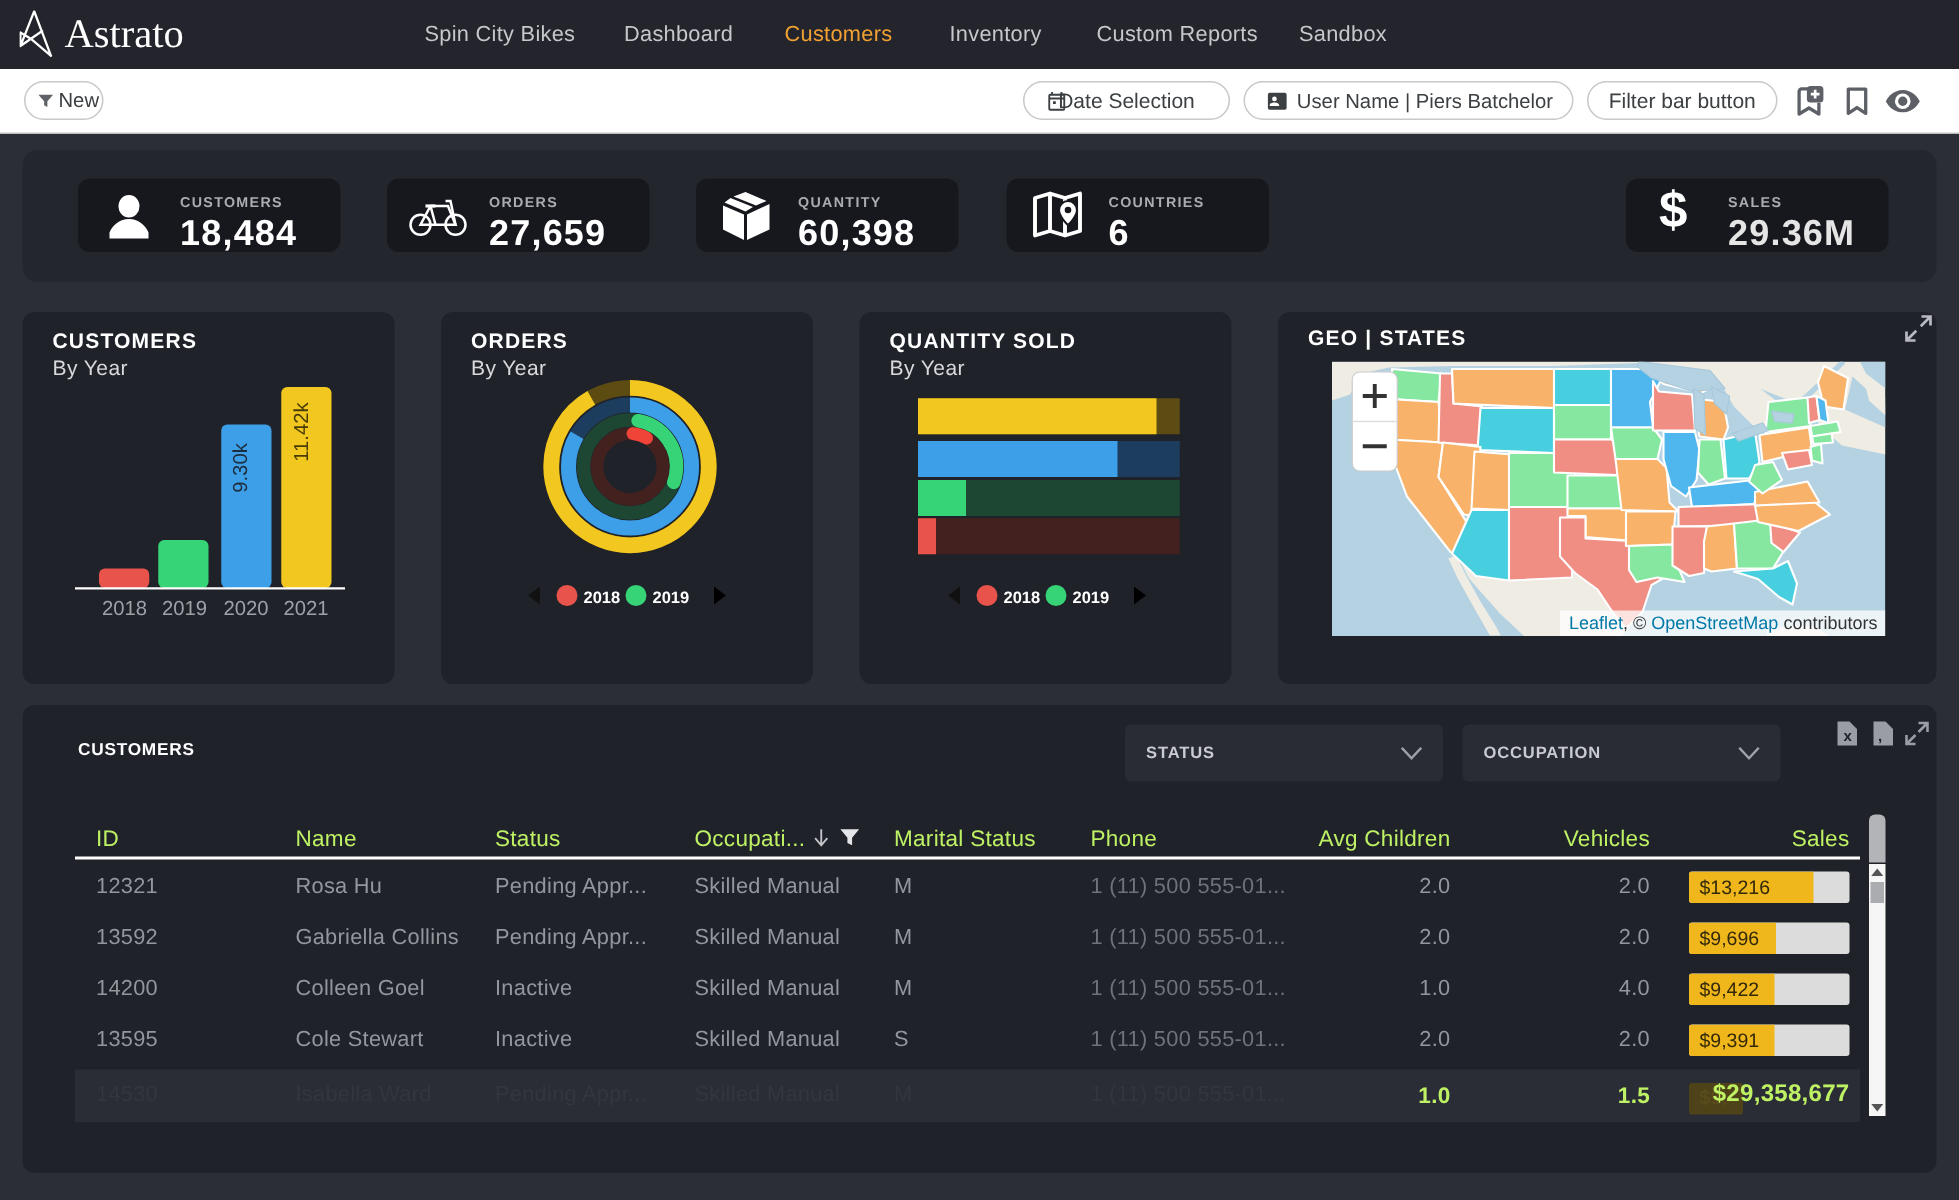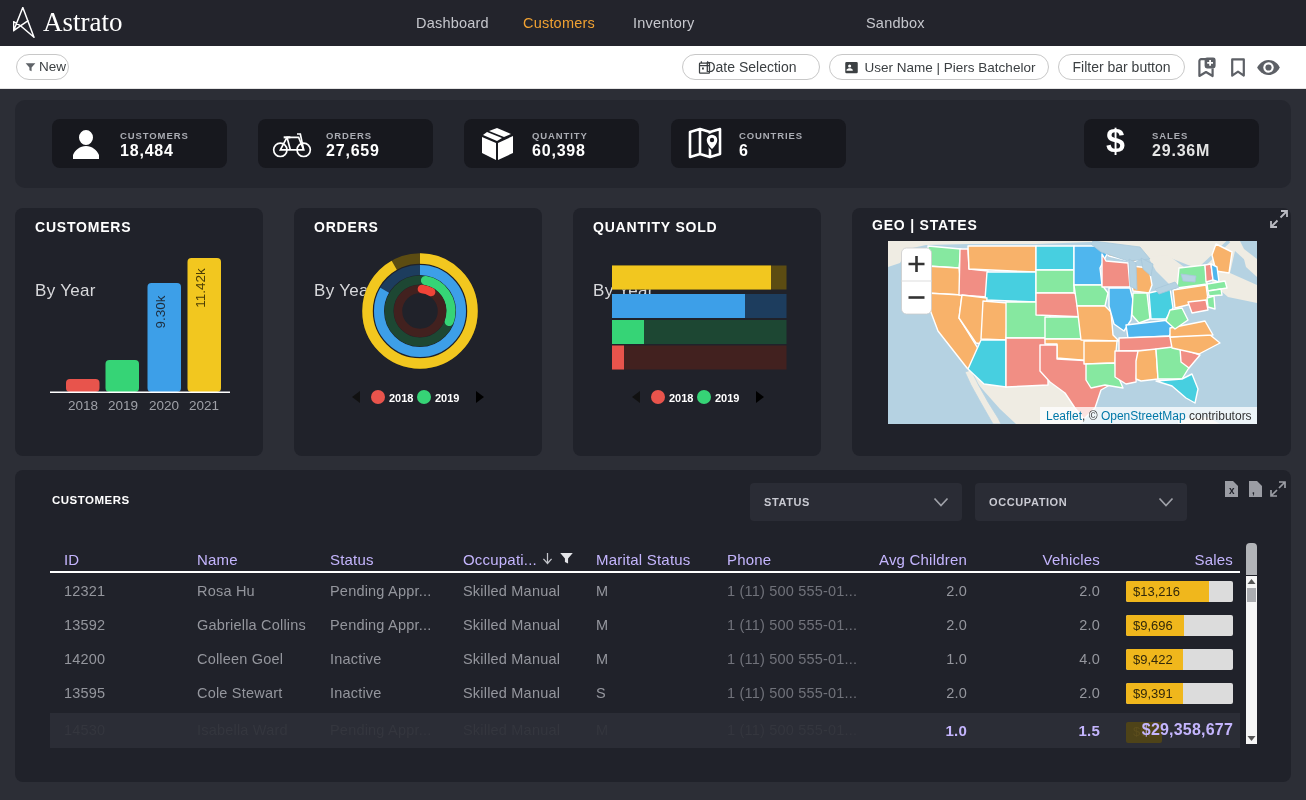--- a/index.html
+++ b/index.html
@@ -12,47 +12,49 @@
 .navitem.active { color:#f0a132; }
 #logo-text { position:absolute; left:43px; top:7px; font-family:"Liberation Serif", serif; font-size:27px; color:#fff; }
 
 #toolbar { position:absolute; left:0; top:46px; width:1306px; height:43px; background:#ffffff; border-bottom:1px solid #e4e4e4; }
 .chip { position:absolute; top:8px; height:26px; border:1px solid #c8c8c8; border-radius:14px; background:#fff; color:#3c4043; font-size:14px; line-height:24px; text-align:center; }
 
 #kpiband { position:absolute; left:15px; top:100px; width:1276px; height:88px; background:#24262e; border-radius:10px; }
 .kpicard { position:absolute; top:119px; width:175px; height:49px; background:#17181e; border-radius:8px; }
 .kpiicon { position:absolute; left:14px; top:7px; width:40px; height:36px; }
 .kpilabel { position:absolute; left:68px; top:11px; font-size:9.5px; font-weight:bold; color:#aaacb3; letter-spacing:0.9px; }
-.kpivalue { position:absolute; left:68px; top:23px; font-size:16px; font-weight:bold; color:#fff; letter-spacing:0.8px; }
+.kpivalue { position:absolute; left:68px; top:23px; font-size:24px; font-weight:bold; color:#fff; letter-spacing:0.8px; }
 
 .card { position:absolute; background:#20222a; border-radius:8px; }
 .ctitle { position:absolute; font-size:14px; font-weight:bold; color:#fff; letter-spacing:0.8px; }
-.csub { position:absolute; font-size:17px; color:#d8d9dc; letter-spacing:0.3px;margin-top:44px; }
-
-.th { position:absolute; font-size:15px; font-weight:normal; color:#c4b5fd; letter-spacing:0.2px; }
+.csub { position:absolute; font-size:14px; color:#d8d9dc; letter-spacing:0.3px; }
+
+.th { position:absolute; font-size:15px; font-weight:normal; color:#bef264; letter-spacing:0.2px; }
 .td { position:absolute; font-size:14.5px; color:#94969d; letter-spacing:0.2px; white-space:nowrap; }
 .tdr { text-align:right; }
 .dropdown { position:absolute; top:483px; height:38px; background:#2a2c35; border-radius:4px; }
 .ddlabel { position:absolute; left:14px; top:13px; font-size:11px; font-weight:bold; color:#c9cad2; letter-spacing:0.6px; }
 .salesbar { position:absolute; width:107px; height:21px; background:#dcdcdc; border-radius:2px; overflow:hidden; }
 .salesfill { position:absolute; left:0; top:0; height:21px; background:#f0b71c; }
 .salestext { position:absolute; left:7px; top:3px; font-size:13px; color:#33290a; }
 </style>
 </head>
 <body>
 <div id="page">
 
 <div id="nav">
 <svg class="abs" style="left:13px;top:7px" width="23" height="31" viewBox="0 0 23 31">
         <path d="M9.8,0.5 L0.6,23.7 M9.8,0.5 L21,30.2 M0.6,14.7 L0.6,23.7 M0.6,23.7 L15.1,13.7 M0.6,14.7 L8.1,19.2 M8.1,19.2 L21,30.2" fill="none" stroke="#fff" stroke-width="1.5" stroke-linejoin="round" stroke-linecap="round"></path>
       </svg>
 <div id="logo-text">Astrato</div>
+<div class="navitem" style="left:283px">Spin City Bikes</div>
 <div class="navitem" style="left:416px">Dashboard</div>
 <div class="navitem active" style="left:523px">Customers</div>
 <div class="navitem" style="left:633px">Inventory</div>
+<div class="navitem" style="left:731px">Custom Reports</div>
 <div class="navitem" style="left:866px">Sandbox</div>
 </div>
 
 <div id="toolbar">
 <div class="chip" style="left:16px;width:53px;text-align:left;">
 <svg style="position:absolute;left:7px;top:6px" width="13" height="13" viewBox="0 0 24 24">
           <path d="M3 4h18l-7 8v7l-4-2v-5L3 4z" fill="#5f6368"></path>
         </svg>
 <span style="position:absolute;left:22px;top:0;font-size:13.5px">New</span>
       </div>

